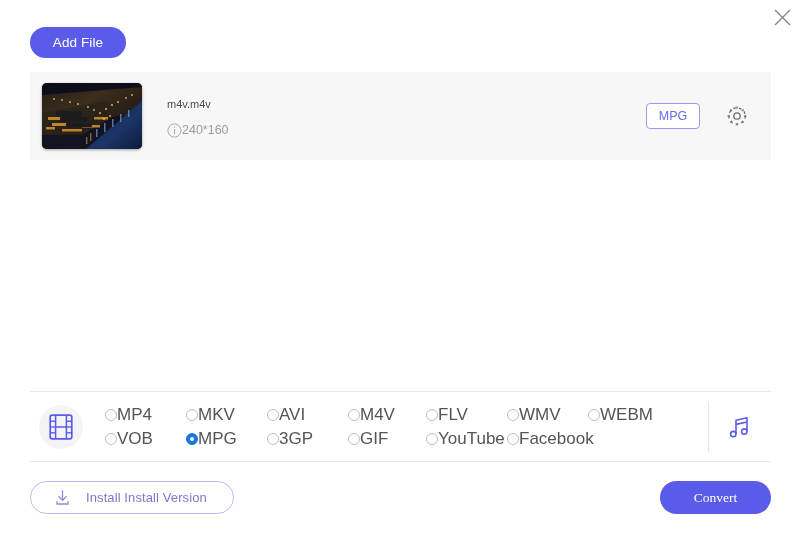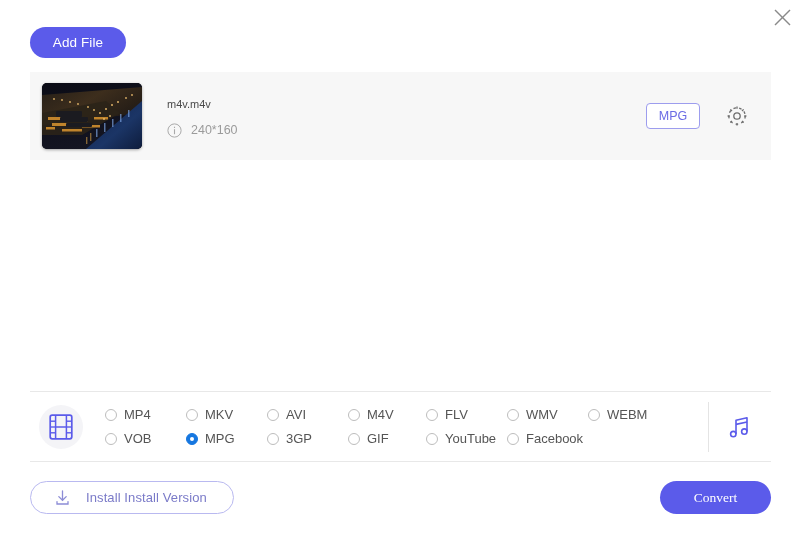--- a/index.html
+++ b/index.html
@@ -85,21 +85,20 @@
   .file-name {
     font-size: 11px;
     color: #4a4a4a;
     line-height: 18px;
     margin-bottom: 10px;
     white-space: nowrap;
   }
   .file-info-line {
     display: flex;
     align-items: center;
-    gap: 9px;
     color: #9b9b9b;
     font-size: 12.5px;
   }
   .info-icon { display: block; }
 
   .fmt-badge {
     flex: none;
     min-width: 54px;
     height: 26px;
     border: 1px solid #9d9dee;
@@ -162,22 +161,21 @@
     flex: 1 1 auto;
     margin-left: 22px;
     display: grid;
     grid-template-columns: 81px 81px 81px 78px 81px 81px 95px;
     grid-template-rows: 24px 24px;
     align-content: center;
   }
   .radio-opt {
     display: flex;
     align-items: center;
-    gap: 7px;
-    font-size: 13px;
+    font-size: 17px;
     color: #555555;
     cursor: pointer;
     white-space: nowrap;
   }
   .radio-mark {
     width: 12px;
     height: 12px;
     border-radius: 50%;
     border: 1px solid #bdbdbd;
     background: #fff;

